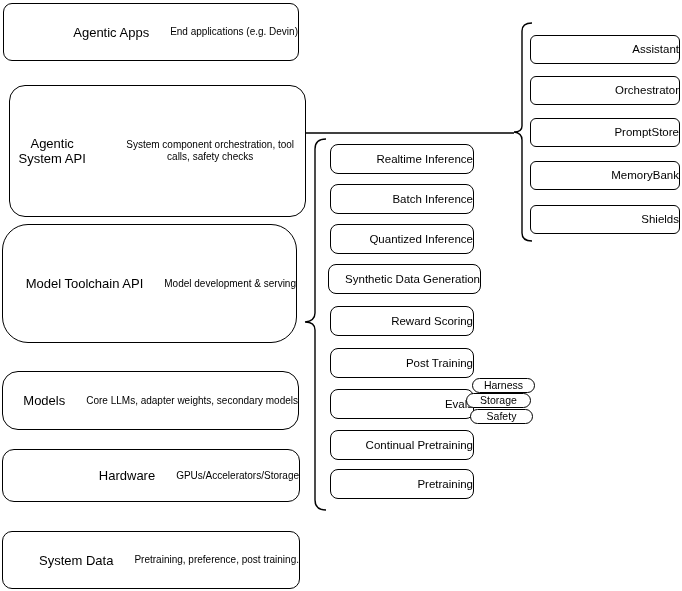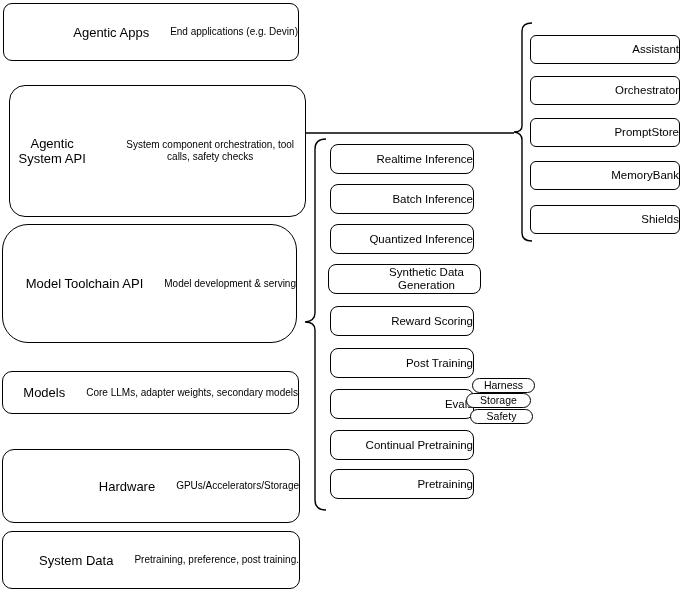--- a/index.html
+++ b/index.html
@@ -19,21 +19,21 @@
     text-align:center;
     box-sizing:border-box;
   }
   .lbox{gap:5px;}
   .btitle{font-size:13px;line-height:15px;color:#000;}
   .bsub{font-size:10px;line-height:12px;color:#000;padding-left:16px;}
   .mbox{
     left:330px;width:144px;height:30px;border-radius:8px;
     font-size:11.5px;line-height:13px;
   }
-  .mbox.wide{left:328px;width:153px;padding-left:44px;}
+  .mbox.wide{left:328px;width:153px;}
   .rbox{
     left:530px;width:150px;height:29px;border-radius:6px;
     font-size:11.5px;line-height:13px;
   }
   .pill{
     position:absolute;height:15px;border-radius:8px;
     border:1.2px solid #000000;background:#ffffff;
     display:flex;align-items:center;justify-content:center;
     font-size:10.5px;line-height:11px;z-index:5;
     box-sizing:border-box;
@@ -58,26 +58,26 @@
   <div class="box lbox" style="left:9px;top:85px;width:297px;height:132px;border-radius:16px">
     <div class="btitle">Agentic System API</div>
     <div class="bsub">System component orchestration, tool calls, safety checks</div>
   </div>
 
   <div class="box lbox" style="left:2px;top:224px;width:295px;height:119px;border-radius:26px">
     <div class="btitle">Model Toolchain API</div>
     <div class="bsub">Model development &amp; serving</div>
   </div>
 
-  <div class="box lbox" style="left:2px;top:371px;width:297px;height:43px;border-radius:10px">
+  <div class="box lbox" style="left:2px;top:371px;width:297px;height:59px;border-radius:16px">
     <div class="btitle">Models</div>
     <div class="bsub">Core LLMs, adapter weights, secondary models</div>
   </div>
 
-  <div class="box lbox" style="left:2px;top:449px;width:298px;height:74px;border-radius:12px">
+  <div class="box lbox" style="left:2px;top:449px;width:298px;height:53px;border-radius:12px">
     <div class="btitle">Hardware</div>
     <div class="bsub">GPUs/Accelerators/Storage</div>
   </div>
 
   <div class="box lbox" style="left:2px;top:531px;width:298px;height:58px;border-radius:10px">
     <div class="btitle">System Data</div>
     <div class="bsub">Pretraining, preference, post training.</div>
   </div>
 
   <div class="box mbox" style="top:144px">

